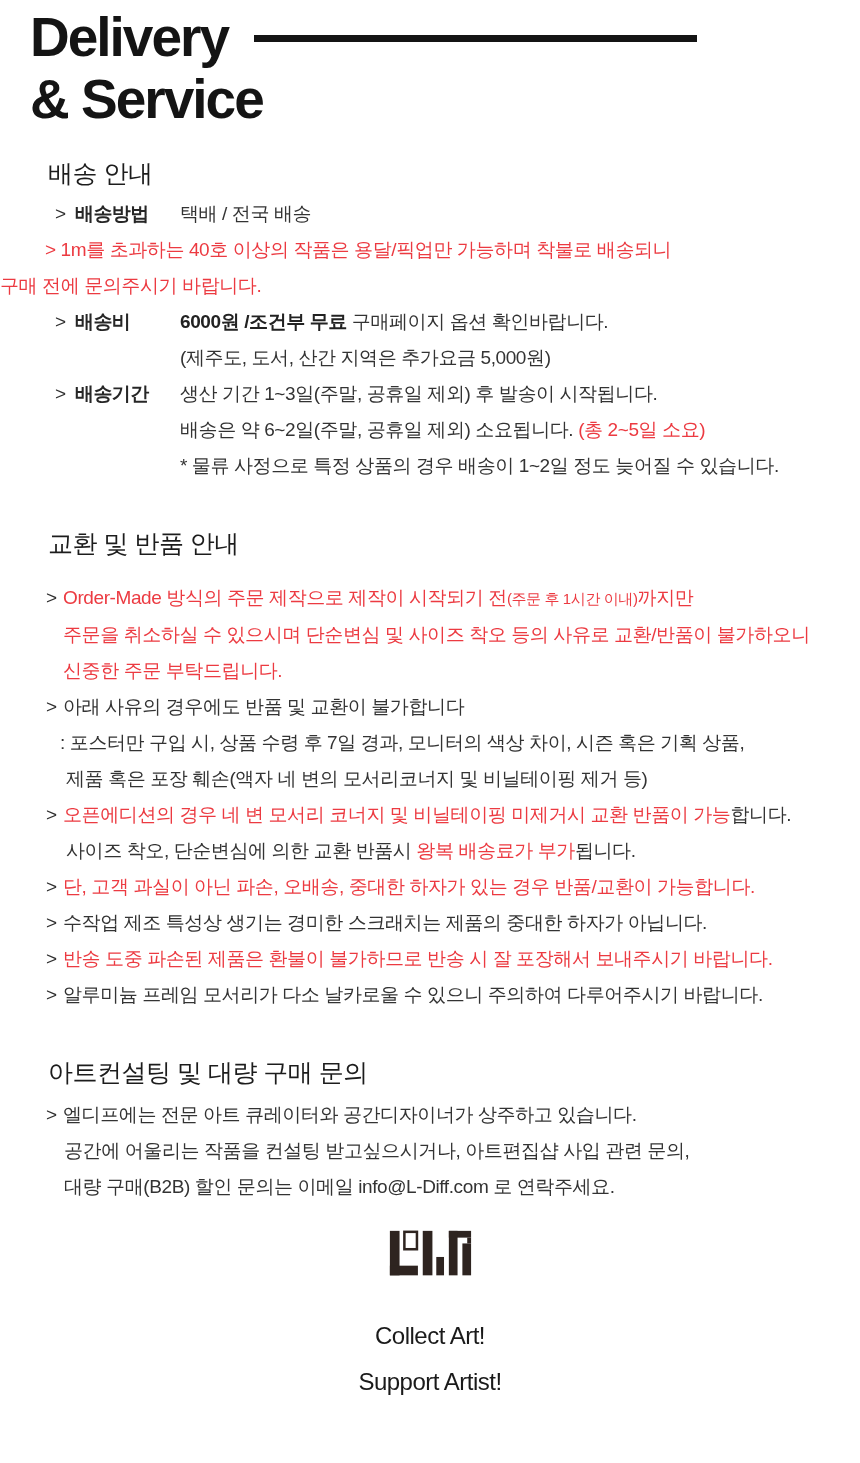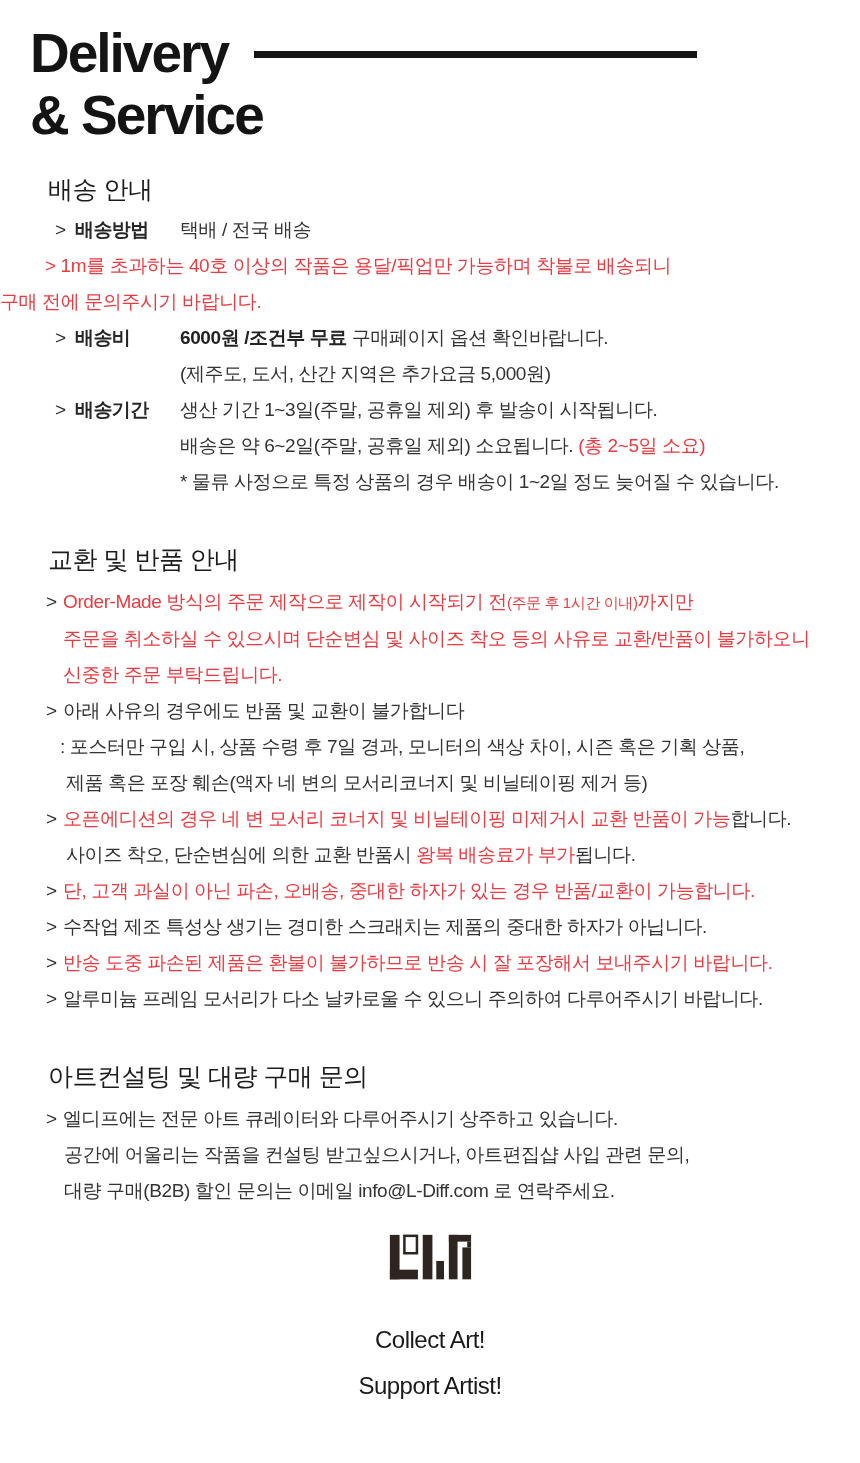--- a/index.html
+++ b/index.html
@@ -6,34 +6,34 @@
   .page{
     position:relative;
     width:860px;height:1463px;
     overflow:hidden;
     background:#fff;
     font-family:"Liberation Sans","DejaVu Sans",sans-serif;
     color:var(--black,#2f2f2f);
     -webkit-font-smoothing:antialiased;
   }
   
-  .title-block{padding-top:22px;margin-left:30px;}
+  .title-block{padding-top:6px;margin-left:30px;}
   .title-row{display:flex;align-items:center;}
   .title-line{
     font-size:55px;line-height:62px;font-weight:bold;
     color:#141414;letter-spacing:-2px;white-space:nowrap;
   }
   .title-rule{width:443px;height:7px;background:#141414;margin-left:26px;margin-top:2px;}
   
   h2.sec-heading{
     font-size:25px;line-height:30px;font-weight:normal;color:#1c1c1c;
     margin:0 0 8px 48px;letter-spacing:-0.5px;
   }
   .sec1 h2.sec-heading{margin-top:28px;}
-  .sec2 h2.sec-heading{margin-top:44px;margin-bottom:10px;}
+  .sec2 h2.sec-heading{margin-top:44px;margin-bottom:22px;}
   .sec3 h2.sec-heading{margin-top:44px;margin-bottom:10px;}
   .body-line{font-size:19px;line-height:36px;letter-spacing:-0.4px;white-space:nowrap;}
   
   .lv-row{display:flex;margin-left:55px;}
   .lv-bullet{width:20px;color:#2f2f2f;}
   .lv-label{width:105px;font-weight:bold;color:#262626;letter-spacing:-0.6px;}
   .lv-value{color:#333;}
   .lv-cont{margin-left:180px;color:#333;}
   .red{color:var(--red,#ec3a41);}
   .blk{color:#333;}
@@ -141,21 +141,21 @@
       <span class="ex-bullet">&gt;</span>
       <span class="blk">알루미늄 프레임 모서리가 다소 날카로울 수 있으니 주의하여 다루어주시기 바랍니다.</span>
     </div>
   </section>
 
   <section class="sec3">
     <h2 class="sec-heading">아트컨설팅 및 대량 구매 문의</h2>
 
     <div class="body-line co-row">
       <span class="ex-bullet">&gt;</span>
-      <span class="blk">엘디프에는 전문 아트 큐레이터와 다루어주시기 상주하고 있습니다.</span>
+      <span class="blk">엘디프에는 전문 아트 큐레이터와 공간디자이너가 상주하고 있습니다.</span>
     </div>
     <div class="body-line co-cont blk">공간에 어울리는 작품을 컨설팅 받고싶으시거나, 아트편집샵 사입 관련 문의,</div>
     <div class="body-line co-cont blk"><span>대량 구매(B2B) 할인 문의는 이메일 </span><span>info@L-Diff.com</span><span> 로 연락주세요.</span></div>
   </section>
 
   <footer>
     <div class="logo-wrap">
       <svg width="92" height="58" viewBox="0 0 95 60" xmlns="http://www.w3.org/2000/svg" aria-hidden="true">
         <g fill="#2e2420">
 

